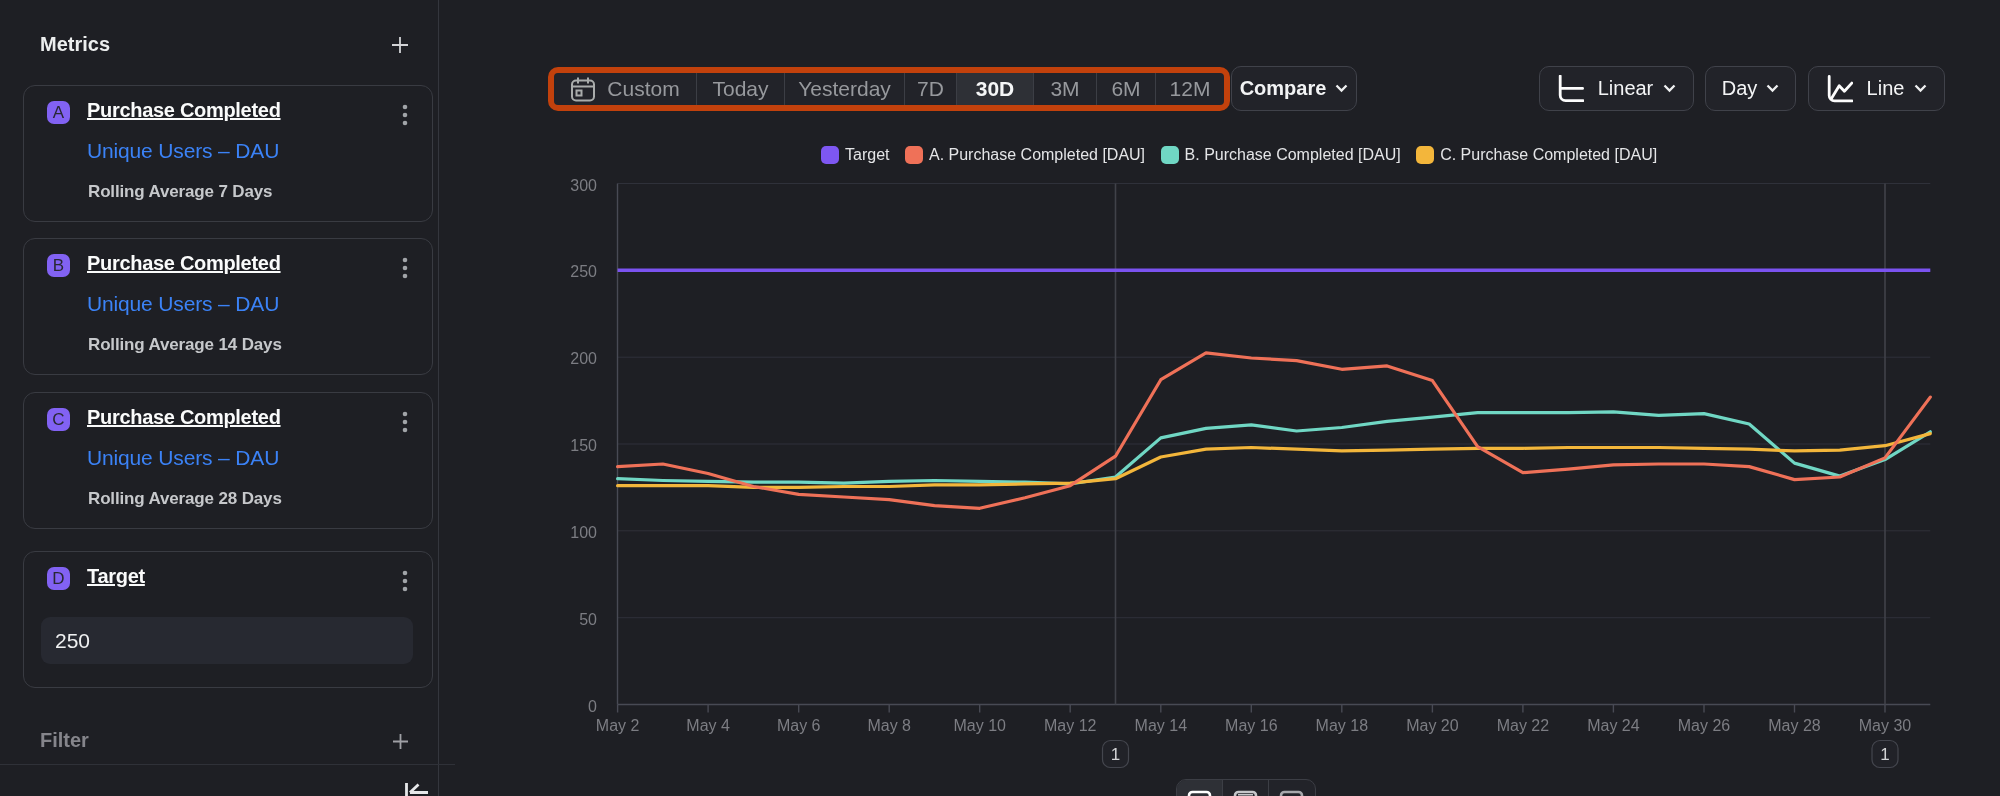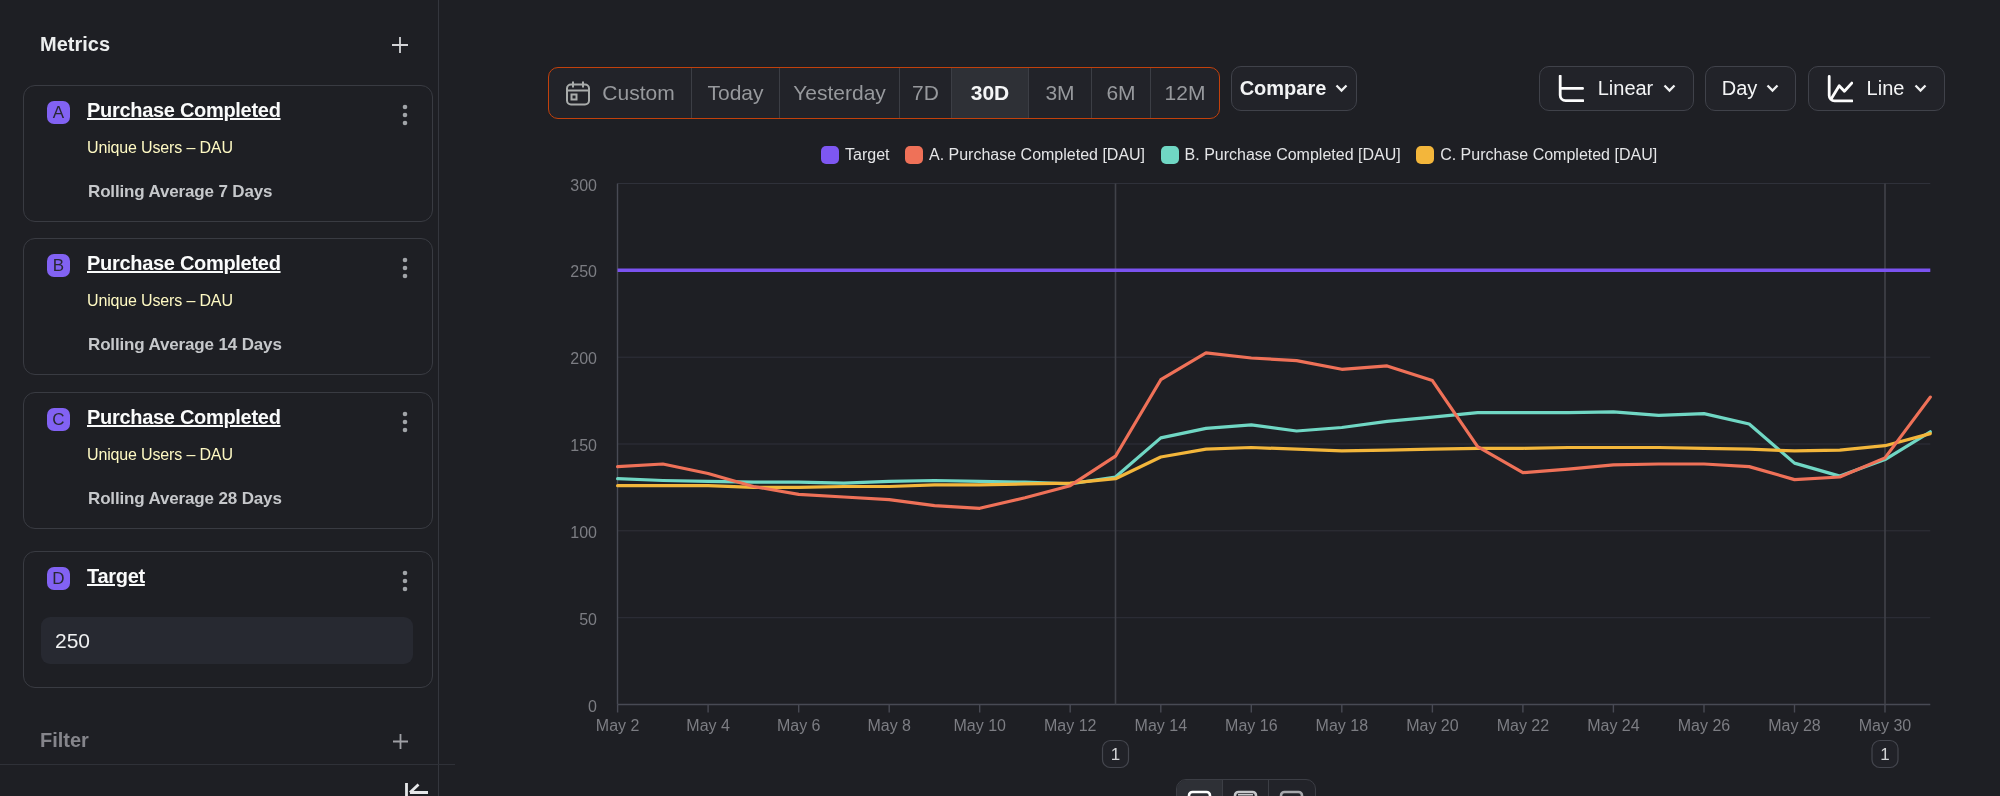--- a/index.html
+++ b/index.html
@@ -5,29 +5,29 @@
   * { margin:0; padding:0; box-sizing:border-box; }
   html,body { width:2000px; height:796px; overflow:hidden; }
   body { background:#1e1f24; font-family:"Liberation Sans", sans-serif; position:relative; }
   .abs { position:absolute; }
   
   .sidebar { position:absolute; left:0; top:0; width:439px; height:796px; border-right:1px solid #34363d; }
   .sb-head { position:absolute; left:40px; top:33px; font-size:20px; font-weight:700; color:#eceeee; }
   .card { position:absolute; left:23px; width:410px; height:137px; border:1px solid #393b42; border-radius:12px; }
   .badge { position:absolute; left:23px; top:14.5px; width:23px; height:23.5px; border-radius:7px; background:#8262f3; color:#282833; font-size:17px; font-weight:400; text-align:center; line-height:24px; }
   .ctitle { position:absolute; left:63px; top:12.5px; font-size:20px; letter-spacing:-0.3px; font-weight:700; color:#fafbfb;text-decoration:underline; }
-  .csub1 { position:absolute; left:63px; top:53px; font-size:16px; letter-spacing:-0.15px; color:#fef9c3; }
+  .csub1 { position:absolute; left:63px; top:53px; font-size:21px; letter-spacing:-0.15px; color:#3b82f6; }
   .csub2 { position:absolute; left:64px; top:96px; font-size:17px; letter-spacing:-0.15px; color:#c6c8cb;font-weight:bold; }
   .kebab { position:absolute; right:24px; top:17.5px; }
   .tinput { position:absolute; left:17px; top:65px; width:372px; height:47px; border-radius:9px; background:#272931; color:#eff0f1; font-size:21px; line-height:47px; padding-left:14px; }
   .filter-h { position:absolute; left:40px; top:729px; font-size:20px; font-weight:700; color:#85858b; }
   .plusbtn { position:absolute; }
   .sb-div { position:absolute; left:0; top:764px; width:455px; height:1px; background:#2f3138; }
   
-  .segwrap { position:absolute; left:548px; top:67px; height:52px; border:1px solid #c2410c; border-radius:10px; background:#222329; display:flex; overflow:hidden; }
+  .segwrap { position:absolute; left:548px; top:67px; height:44px; border:6px solid #c2410c; border-radius:10px; background:#222329; display:flex; overflow:hidden; }
   .seg { height:100%; display:flex; align-items:center; justify-content:center; color:#97999d; font-size:21px; border-right:1px solid #3c3e45; }
   .seg:last-child { border-right:none; }
   .seg.sel { background:#2e3036; color:#f5f6f7; font-weight:700;text-align:center; }
   .btn { position:absolute; top:66px; height:45px; border:1px solid #40424a; border-radius:10px; background:#222329; display:flex; align-items:center; justify-content:center; color:#f2f3f4; font-size:20px; font-weight:700; }
   .btn.reg { font-weight:400; color:#f4f5f6; }
   
   .legend { position:absolute; left:821px; top:146px; display:flex; gap:15.5px; align-items:center; }
   .litem { display:flex; align-items:center; font-size:16px; color:#e4e5e7; white-space:nowrap; }
   .sw { width:18px; height:18px; border-radius:5px; margin-right:6px; }
   

